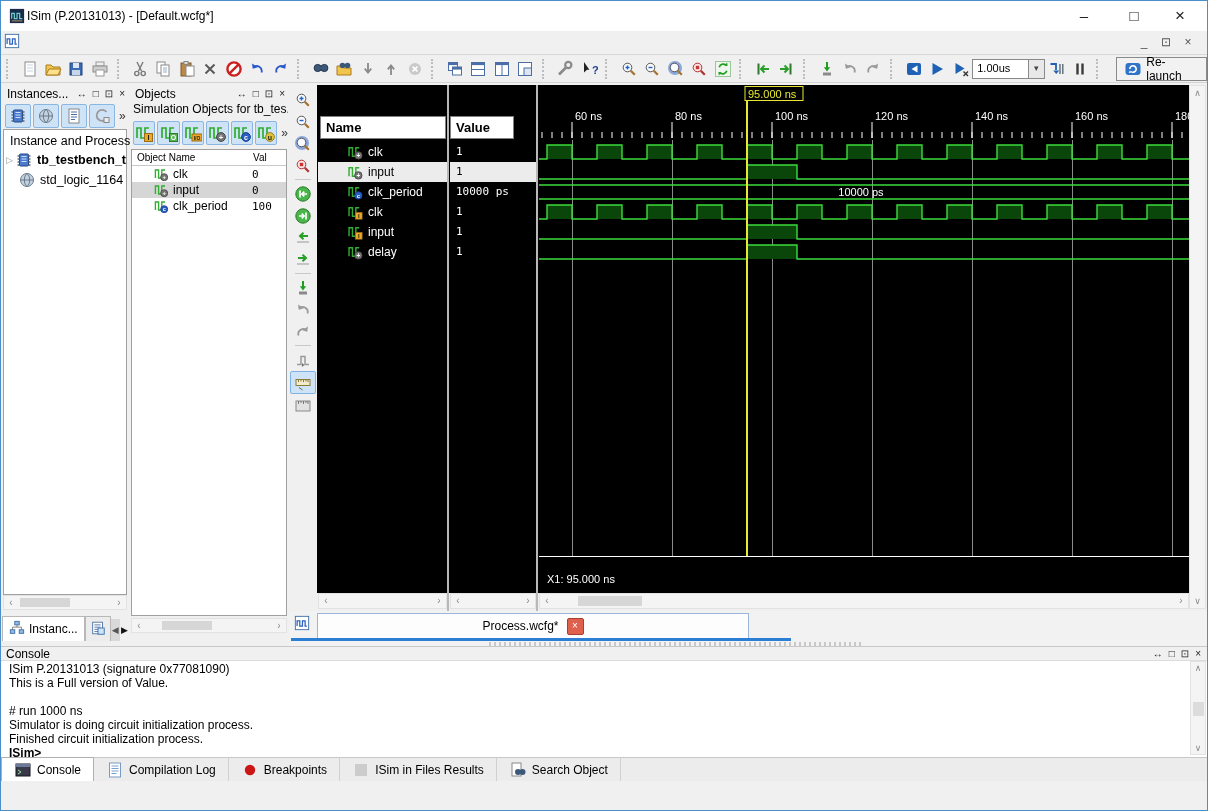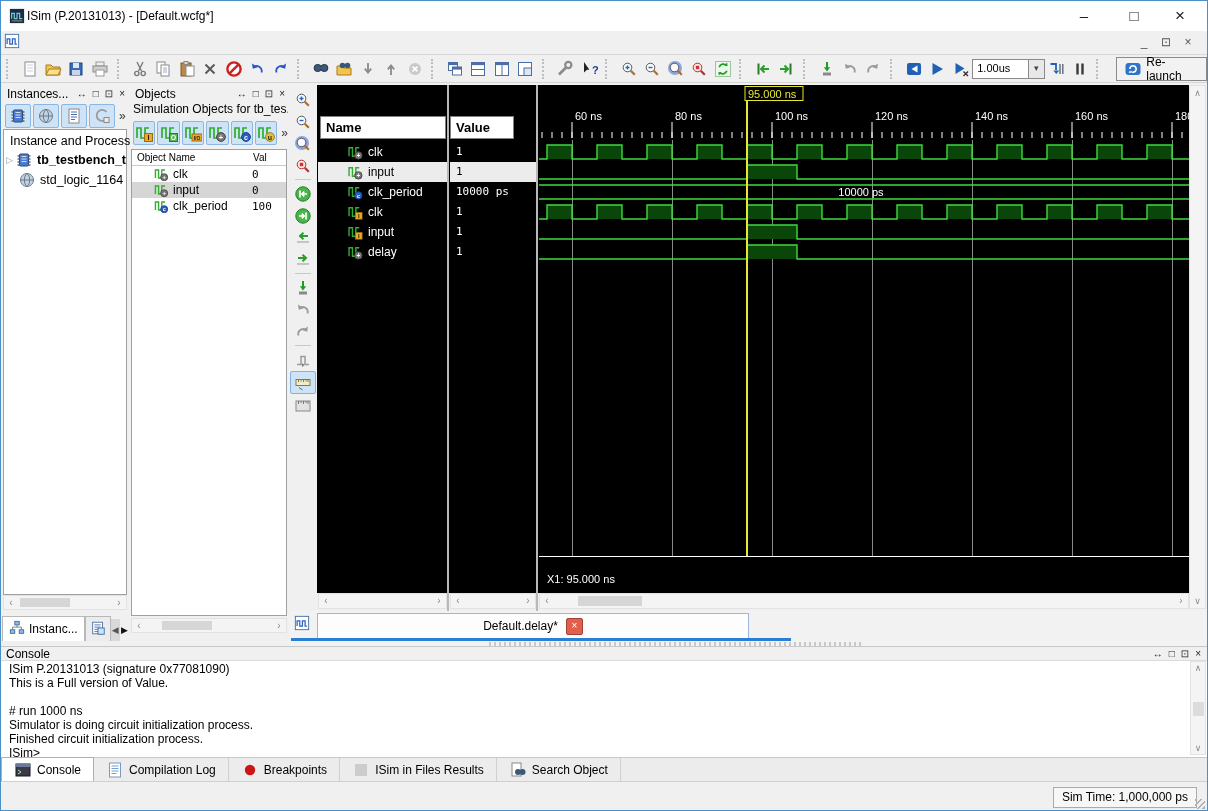--- a/index.html
+++ b/index.html
@@ -931,42 +931,42 @@
   </div>
 
   <div class="a" style="left:288px;top:610px;width:920px;height:35px;background:#f2f2f2">
     <span class="a" style="left:5px;top:4px" id="wavetab-icon"><span style="display: inline-flex;">
           <svg width="16" height="16" viewBox="0 0 18 18">
             <rect x="1.5" y="1.5" width="15" height="15" fill="#fff" stroke="#3a6ea5"></rect>
             <path d="M3.5 12.5v-6h3v6h3v-6h3v6h2" stroke="#2a5fbf" fill="none" stroke-width="1.4"></path>
           </svg>
         </span></span>
     <div class="a mditab" style="left:28px;top:2px;width:432px;height:25px">
-      <span>Default.delay*</span>
+      <span>Process.wcfg*</span>
       <span class="redx">×</span>
     </div>
     <div class="a" style="left:2px;top:27px;width:500px;height:3px;background:#2a7fd4"></div>
     <div class="a dots" style="left:200px;top:31px;width:375px;height:4px"></div>
   </div>
 
   <div class="a phead" style="left:0;top:645px;width:1208px;height:14px;border-top:1px solid #c8c8c8">
     <span class="ttl">Console</span>
     <span class="pctl">↔</span>
     <span class="pctl">□</span>
     <span class="pctl">⊡</span>
     <span class="pctl" style="padding-right:8px">×</span>
   </div>
   <div class="a" style="left:0;top:659px;width:1208px;height:97px;background:#fff;border-top:1px solid #dcdcdc" id="console-body">
       <div class="console-line" style="top: 1px;">ISim P.20131013 (signature 0x77081090)</div>
       <div class="console-line" style="top: 15px;">This is a Full version of Value.</div>
       <div class="console-line" style="top: 29px;"></div>
       <div class="console-line" style="top: 43px;"># run 1000 ns</div>
       <div class="console-line" style="top: 57px;">Simulator is doing circuit initialization process.</div>
       <div class="console-line" style="top: 71px;">Finished circuit initialization process.</div>
-      <div class="console-line" style="top: 85px; font-weight: normal;">ISim&gt;</div>
+      <div class="console-line" style="top: 85px; font-weight: bold;">ISim&gt;</div>
     </div>
   <div class="a sb" style="left:1189px;top:660px;width:16px;height:94px">
     <span style="position:absolute;top:1px;left:0;width:100%;text-align:center;font-size:9px">∧</span>
     <span style="position:absolute;top:40px;left:2px;width:11px;height:14px;background:#dcdcdc"></span>
     <span style="position:absolute;bottom:1px;left:0;width:100%;text-align:center;font-size:9px">∨</span>
   </div>
 
   <div class="a btabs" style="left:0;top:756px;width:1208px" id="bottom-tabs">
       <div class="btab sel">
         <span style="display: inline-flex;">
@@ -1008,24 +1008,20 @@
           <svg width="18" height="18" viewBox="0 0 18 18">
             <rect x="3" y="2" width="9" height="13" fill="#fff" stroke="#888"></rect>
             <circle cx="9" cy="11" r="3" fill="#3c5878"></circle>
             <circle cx="13.5" cy="11" r="3" fill="#3c5878"></circle>
           </svg>
         </span>
         <span>Search Object</span>
       </div>
     </div>
 
-  <div class="a" style="left:0;top:780px;width:1206px;height:30px;background:#f0f0f0;border-top:1px solid #d0d0d0">
-    <div class="statusbox a" style="right:10px;top:5px;height:21px">Sim Time: 1,000,000 ps</div>
-    <div class="a" style="right:2px;bottom:2px;width:10px;height:10px;background:repeating-linear-gradient(135deg,#b0b0b0 0 1.5px,transparent 1.5px 4px)"></div>
-  </div>
 <div class="a sigrow" style="left: 317px; top: 141px; width: 129px;">
       <span style="width: 28px;"></span>
       <span style="display: inline-flex; transform: scale(0.85);">
         <svg width="18" height="18" viewBox="0 0 18 18">
           <path d="M2 14V4h4v10h4V4h4" fill="none" stroke="#2fae2f" stroke-width="1.7"></path>
           <circle cx="13" cy="13" r="4.4" fill="#777" stroke="#444"></circle>
           <text x="13" y="15.8" font-size="7.5" text-anchor="middle" fill="#fff" font-weight="bold">+</text>
         </svg>
       </span>
       <span style="margin-left: 4px;">clk</span>

